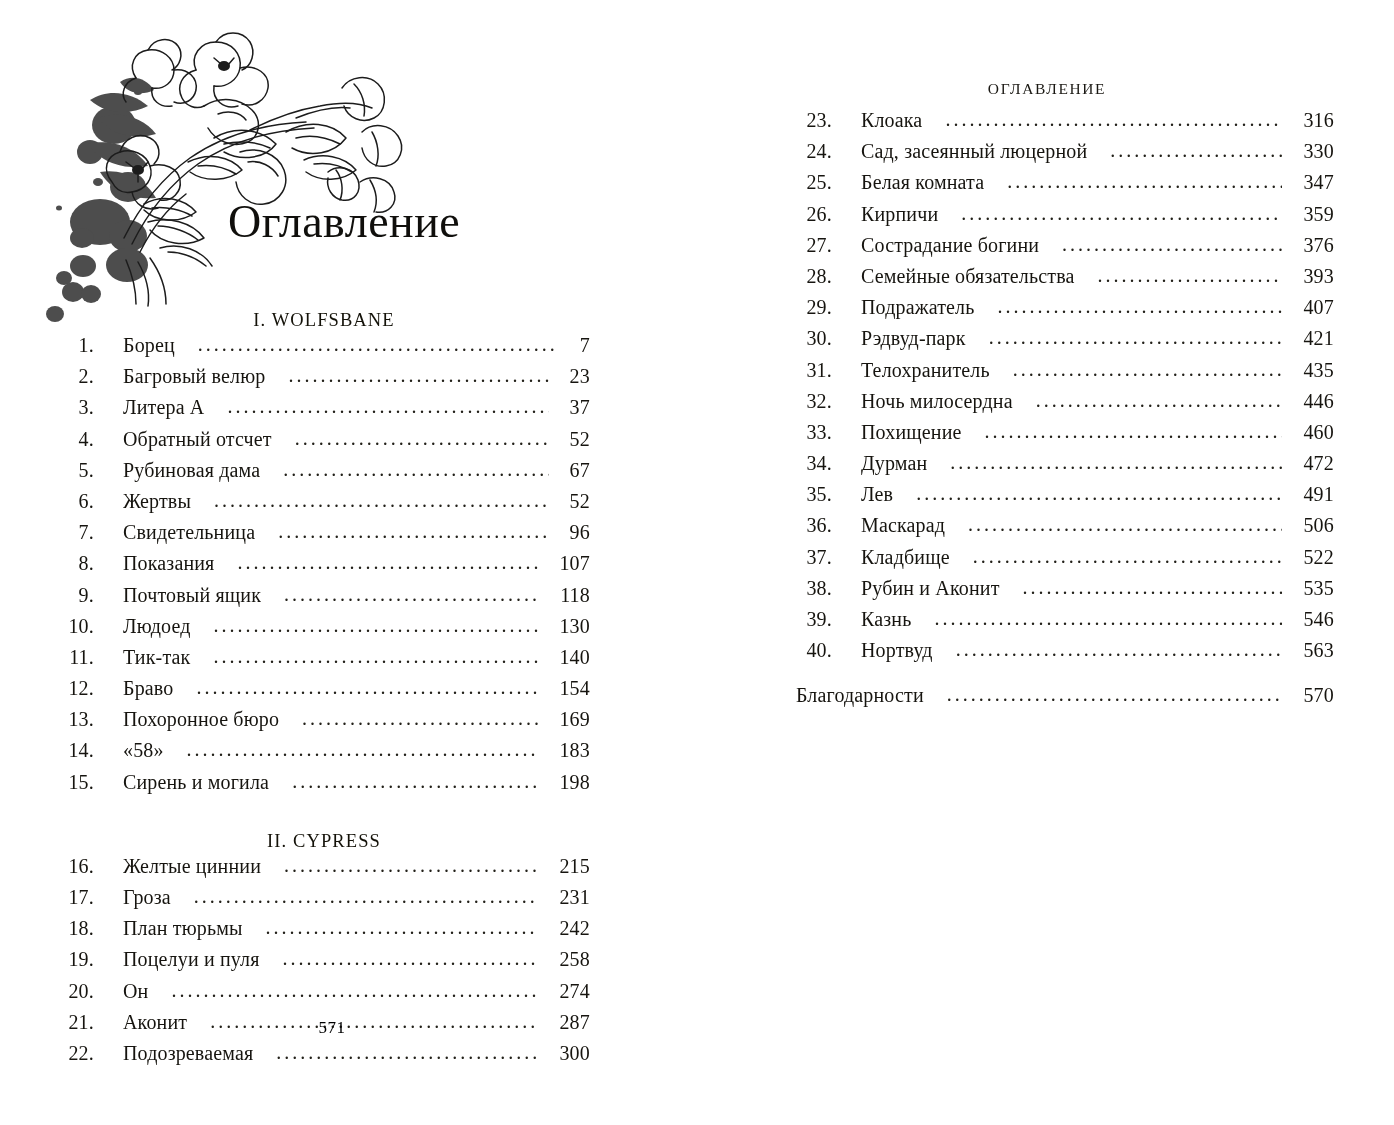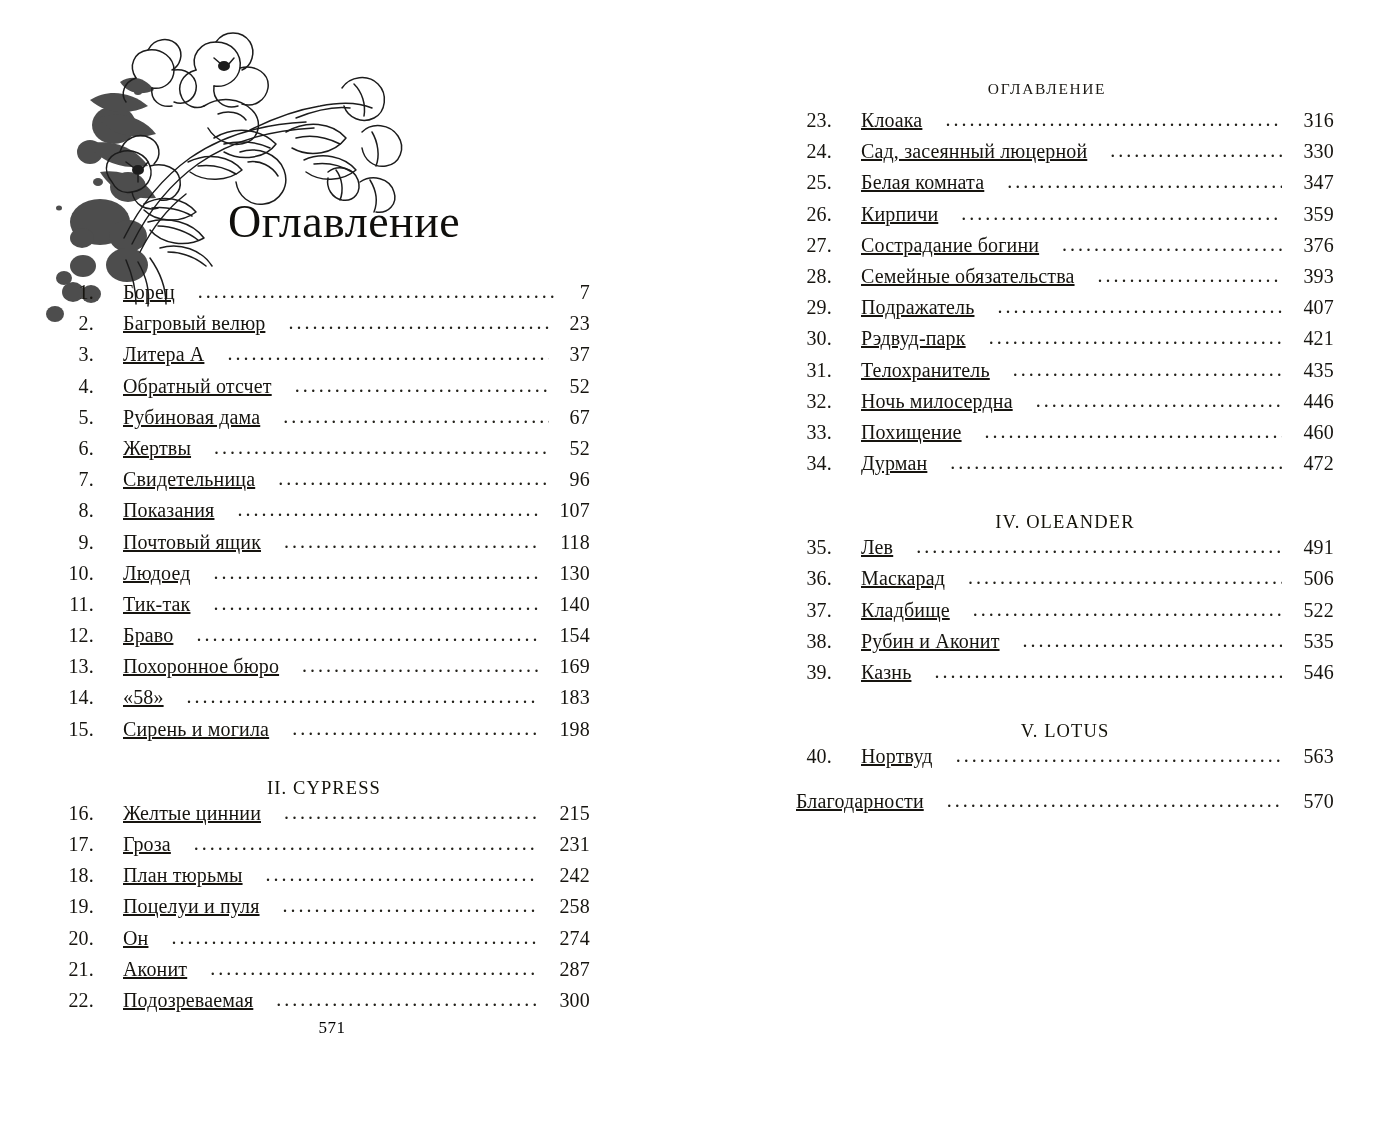--- a/index.html
+++ b/index.html
@@ -104,21 +104,20 @@
     flex: 0 0 auto;
     width: 36px;
     text-align: right;
     letter-spacing: 0.2px;
   }
   .entry .num::after { content: "."; }
   .entry .title {
     flex: 0 0 auto;
     padding-left: 9px;
     letter-spacing: 0.15px;
-    text-decoration: underline;
   }
   .entry .leader {
     flex: 1 1 auto;
     overflow: hidden;
     white-space: nowrap;
     margin: 0 1px 0 3px;
     letter-spacing: 3.0px;
     color: #23211a;
     font-size: 20px;
     transform: translateY(-1px);
@@ -242,20 +241,21 @@
           <path d="M110 240 C118 254 122 270 120 284"></path>
           <path d="M122 236 C132 250 138 266 138 282"></path>
           <path d="M98 238 C104 252 108 268 108 282"></path>
         </g>
       </svg>
     </div>
 
     <div class="toc-title">Оглавление</div>
 
     <div class="col-left">
+        <div class="part-head spaced">I. WOLFSBANE</div>
         <div class="entry">
           <span class="num">1</span>
           <span class="title">Борец</span>
           <span class="leader">................................................................................</span>
           <span class="pg">7</span>
         </div>
         <div class="entry">
           <span class="num">2</span>
           <span class="title">Багровый велюр</span>
           <span class="leader">................................................................................</span>
@@ -455,21 +455,20 @@
           <span class="title">Похищение</span>
           <span class="leader">................................................................................</span>
           <span class="pg">460</span>
         </div>
         <div class="entry">
           <span class="num">34</span>
           <span class="title">Дурман</span>
           <span class="leader">................................................................................</span>
           <span class="pg">472</span>
         </div>
-        <div class="part-head spaced">IV. OLEANDER</div>
         <div class="entry">
           <span class="num">35</span>
           <span class="title">Лев</span>
           <span class="leader">................................................................................</span>
           <span class="pg">491</span>
         </div>
         <div class="entry">
           <span class="num">36</span>
           <span class="title">Маскарад</span>
           <span class="leader">................................................................................</span>
@@ -486,21 +485,20 @@
           <span class="title">Рубин и Аконит</span>
           <span class="leader">................................................................................</span>
           <span class="pg">535</span>
         </div>
         <div class="entry">
           <span class="num">39</span>
           <span class="title">Казнь</span>
           <span class="leader">................................................................................</span>
           <span class="pg">546</span>
         </div>
-        <div class="part-head spaced">V. LOTUS</div>
         <div class="entry">
           <span class="num">40</span>
           <span class="title">Нортвуд</span>
           <span class="leader">................................................................................</span>
           <span class="pg">563</span>
         </div>
         <div class="block-gap"></div>
         <div class="entry plain">
           <span class="title">Благодарности</span>
           <span class="leader">................................................................................</span>

